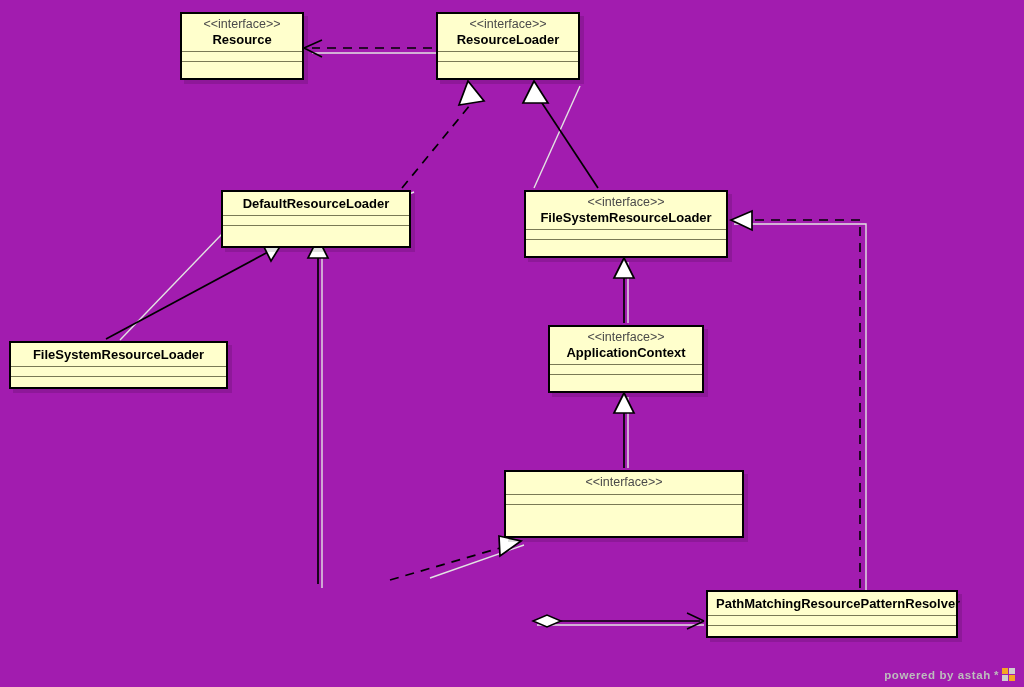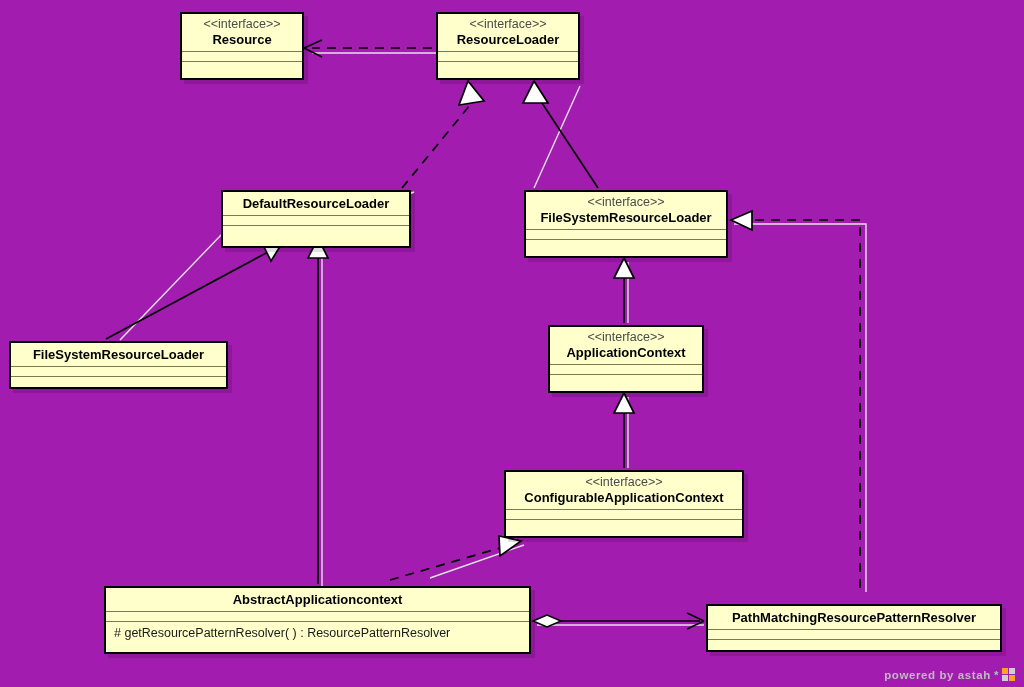--- a/index.html
+++ b/index.html
@@ -243,41 +243,29 @@
     </div>
     <div class="cls-sep"></div>
     <div class="cls-attrs"></div>
     <div class="cls-sep"></div>
     <div class="cls-ops"></div>
   </div>
 
   <div class="uml-class" style="left:504px; top:470px; width:240px; height:68px;">
     <div class="cls-header">
       <span class="stereotype">&lt;&lt;interface&gt;&gt;</span>
-      <span class="cls-name">ConfigurableApplicationContext</span>
-    </div>
-    <div class="cls-sep"></div>
-    <div class="cls-attrs"></div>
-    <div class="cls-sep"></div>
-    <div class="cls-ops"></div>
-  </div>
-
-  <div class="uml-class" style="left:104px; top:586px; width:427px; height:68px;">
-    <div class="cls-header" style="padding-top:4px;">
-      <span class="cls-name">AbstractApplicationcontext</span>
-    </div>
-    <div class="cls-sep"></div>
-    <div class="cls-attrs"></div>
-    <div class="cls-sep"></div>
-    <div class="cls-ops has-ops">
-      <span># getResourcePatternResolver( ) : ResourcePatternResolver</span>
-    </div>
-  </div>
-
-  <div class="uml-class" style="left:706px; top:590px; width:296px; height:48px;margin-top:14px;">
+    </div>
+    <div class="cls-sep"></div>
+    <div class="cls-attrs"></div>
+    <div class="cls-sep"></div>
+    <div class="cls-ops"></div>
+  </div>
+
+
+  <div class="uml-class" style="left:706px; top:590px; width:252px; height:48px;">
     <div class="cls-header" style="padding-top:4px;">
       <span class="cls-name">PathMatchingResourcePatternResolver</span>
     </div>
     <div class="cls-sep"></div>
     <div class="cls-attrs"></div>
     <div class="cls-sep"></div>
     <div class="cls-ops"></div>
   </div>
 
   <div class="watermark">

